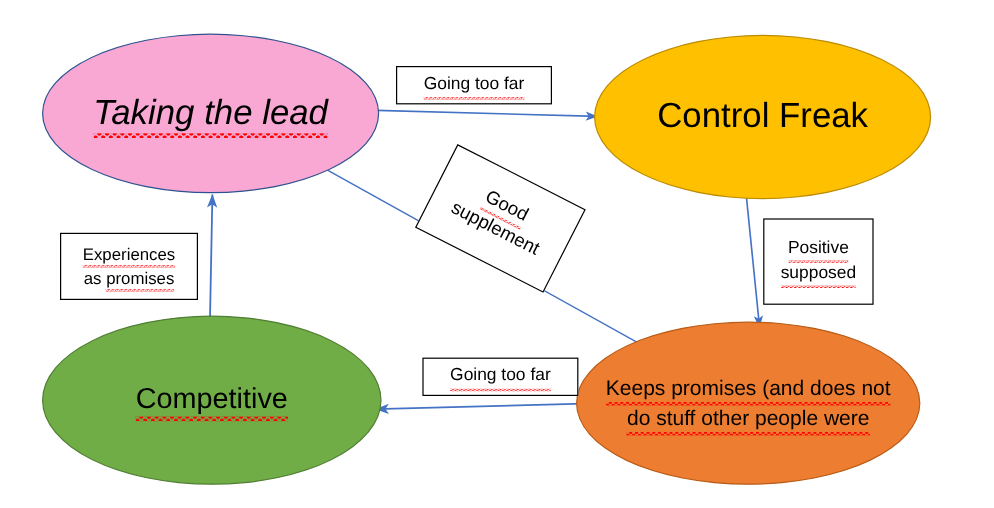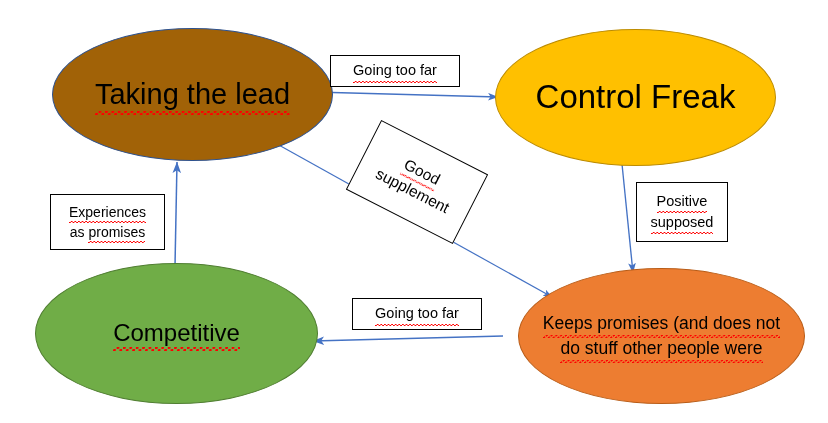--- a/index.html
+++ b/index.html
@@ -35,39 +35,40 @@
     box-sizing: border-box;
     color: #000000;
     z-index: 3;
   }
   .node .node-label {
     display: block;
     padding: 0 8px;
     line-height: 1.18;
   }
   .node-blue {
-    left: 52px; top: 28px; width: 281px; height: 133px;
-    background: #a16207;
+    left: 35px; top: 28px; width: 281px; height: 133px;
+    background: #f9a8d4;
     border: 1.4px solid #2E528F;
     font-size: 29px;
+    font-style: italic;
   }
   .node-amber {
     left: 495px; top: 29px; width: 281px; height: 137px;
     background: #FFC000;
     border: 1.4px solid #BC8B00;
-    font-size: 33px;
+    font-size: 29px;
   }
   .node-green {
     left: 35px; top: 263px; width: 283px; height: 141px;
     background: #70AD47;
     border: 1.4px solid #507E32;
     font-size: 24px;
   }
   .node-orange {
-    left: 518px; top: 268px; width: 287px; height: 136px;
+    left: 480px; top: 268px; width: 287px; height: 136px;
     background: #ED7D31;
     border: 1.4px solid #B85C17;
     font-size: 17.5px;
   }
   .node-orange .node-label { line-height: 1.42; }
 
   
   .sq {
     position: relative;
     display: inline-block;
@@ -114,21 +115,21 @@
     text-align: center;
     z-index: 5;
   }
   .callout .callout-label {
     display: block;
     line-height: 1.45;
     padding: 0 6px;
   }
   .callout-going-top   { left: 330px; top: 55px;  width: 130px; height: 32px; font-size: 14.5px; }
   .callout-going-bot   { left: 352px; top: 298px; width: 130px; height: 32px; font-size: 14.5px; }
-  .callout-positive    { left: 636px; top: 182px; width: 92px;  height: 60px; font-size: 14.5px; }
+  .callout-positive    { left: 636px; top: 182px; width: 92px;  height: 72px; font-size: 14.5px; }
   .callout-experiences { left: 50px;  top: 194px; width: 115px; height: 56px; font-size: 14px; }
 
   .callout-supplement {
     left: 357px; top: 143px;
     width: 120px; height: 78px;
     font-size: 15.5px;
     transform: rotate(27deg);
     transform-origin: 50% 50%;
   }
   .callout-supplement .callout-label { line-height: 1.35; }

